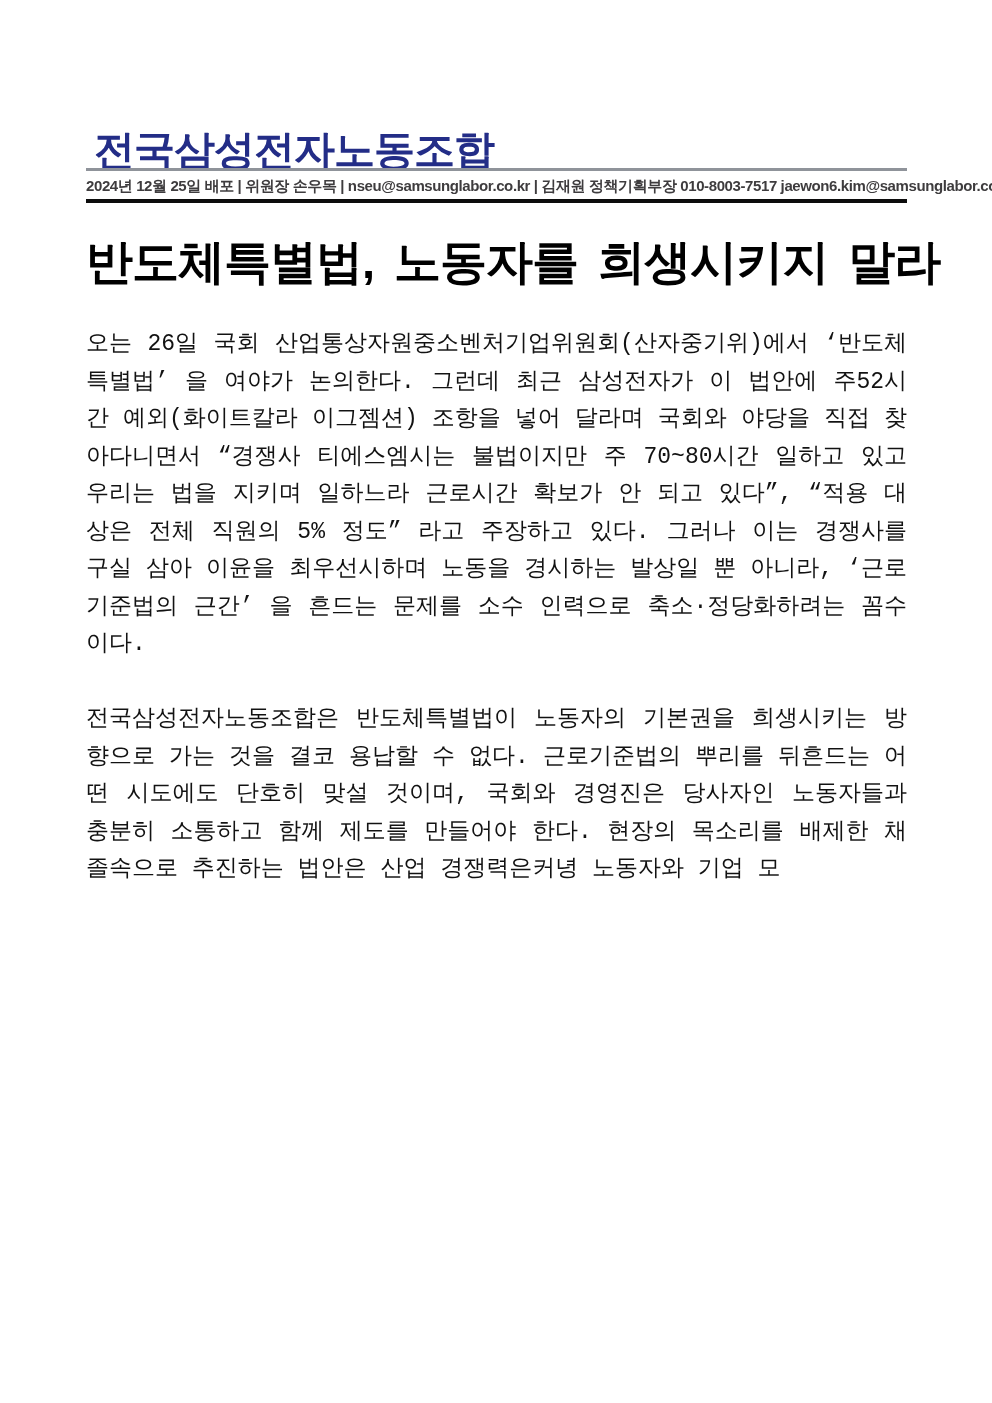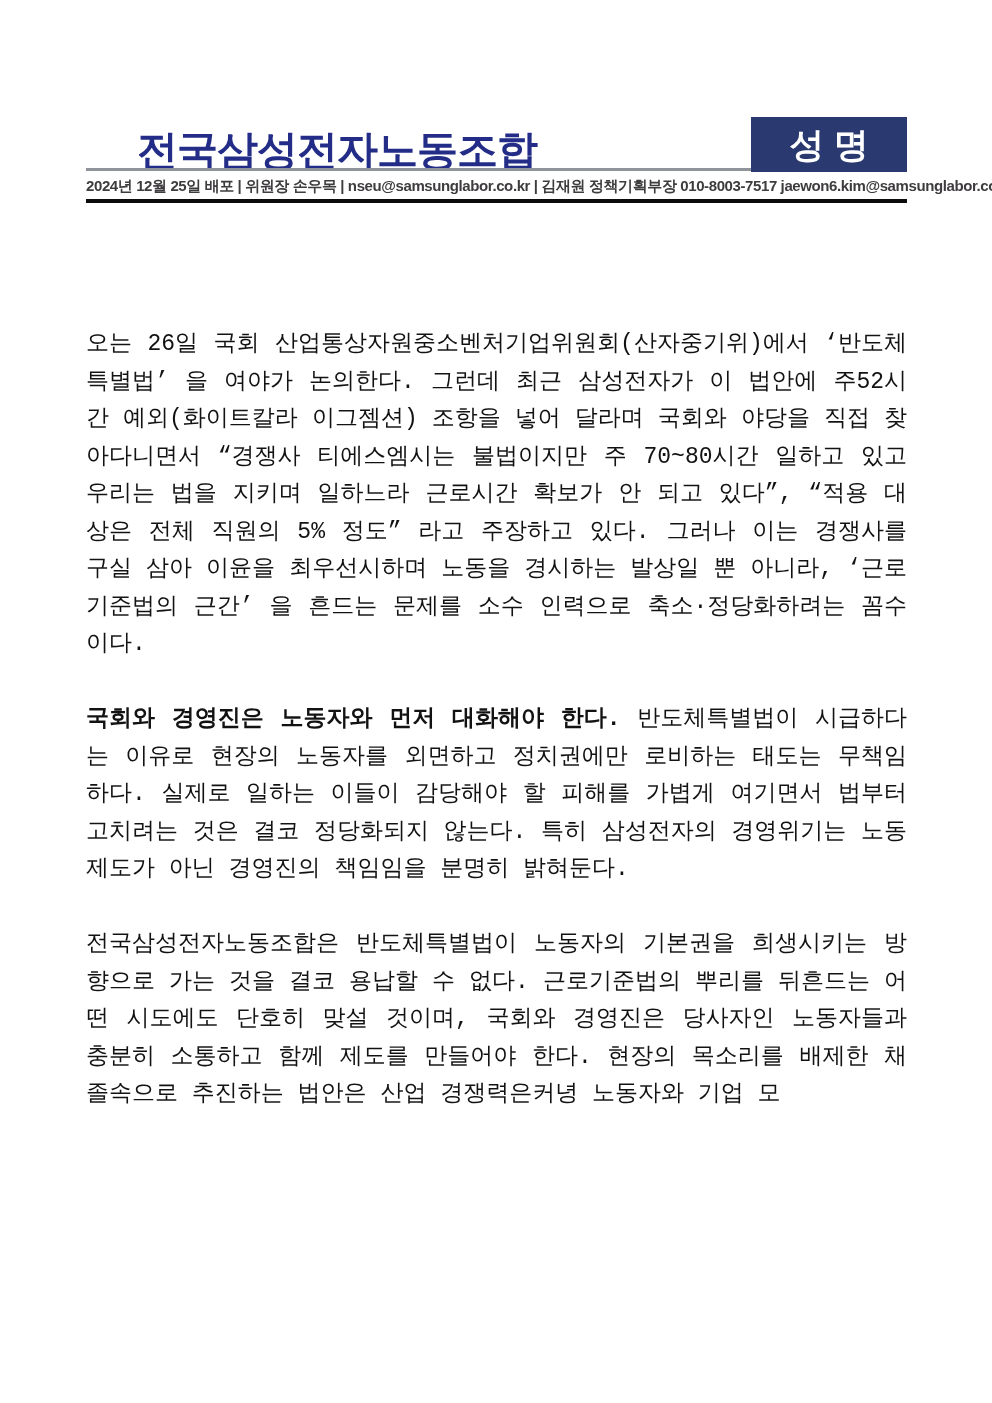--- a/index.html
+++ b/index.html
@@ -28,21 +28,20 @@
     position: absolute;
     left: 8px;
     bottom: 1px;
     font-family: "Liberation Sans", sans-serif;
     font-weight: 800;
     font-size: 41px;
     line-height: 1;
     letter-spacing: -1px;
     color: #232d87;
     white-space: nowrap;
-    margin-left: 43px;
   }
   .header-divider {
     position: absolute;
     left: 0;
     right: 0;
     bottom: 1px;
     height: 3px;
     background: #8f939a;
   }
   .doc-badge {
@@ -121,33 +120,30 @@
   }
 </style>
 </head>
 <body>
 
 <div class="page">
 
   <div class="header-band">
     <div class="org-logo">전국삼성전자노동조합</div>
     <div class="header-divider"></div>
-    <div class="doc-badge">
-      <span>성 명</span>
-    </div>
   </div>
 
   <div class="info-line">2024년 12월 25일 배포 | 위원장 손우목 | nseu@samsunglabor.co.kr | 김재원 정책기획부장 010-8003-7517 jaewon6.kim@samsunglabor.co.kr | t.me/nseupress</div>
 
   <div class="header-rule"></div>
 
+  <div class="statement-title">반도체특별법, 노동자를 희생시키지 말라</div>
 
   <div class="statement-body">
     <p><span>오는 26일 국회 산업통상자원중소벤처기업위원회(산자중기위)에서 ‘반도체특별법’ 을 여야가 논의한다. 그런데 최근 삼성전자가 이 법안에 주52시간 예외(화이트칼라 이그젬션) 조항을 넣어 달라며 국회와 야당을 직접 찾아다니면서 “경쟁사 티에스엠시는 불법이지만 주 70~80시간 일하고 있고 우리는 법을 지키며 일하느라 근로시간 확보가 안 되고 있다”, “적용 대상은 전체 직원의 5% 정도” 라고 주장하고 있다. 그러나 이는 경쟁사를 구실 삼아 이윤을 최우선시하며 노동을 경시하는 발상일 뿐 아니라, ‘근로기준법의 근간’ 을 흔드는 문제를 소수 인력으로 축소·정당화하려는 꼼수이다.</span></p>
 
 
 
-    <p><strong>국회와 경영진은 노동자와 먼저 대화해야 한다.</strong><span> 반도체특별법이 시급하다는 이유로 현장의 노동자를 외면하고 정치권에만 로비하는 태도는 무책임하다. 실제로 일하는 이들이 감당해야 할 피해를 가볍게 여기면서 법부터 고치려는 것은 결코 정당화되지 않는다. 특히 삼성전자의 경영위기는 노동제도가 아닌 경영진의 책임임을 분명히 밝혀둔다.</span></p>
 
     <p><span>전국삼성전자노동조합은 반도체특별법이 노동자의 기본권을 희생시키는 방향으로 가는 것을 결코 용납할 수 없다. 근로기준법의 뿌리를 뒤흔드는 어떤 시도에도 단호히 맞설 것이며, 국회와 경영진은 당사자인 노동자들과 충분히 소통하고 함께 제도를 만들어야 한다. 현장의 목소리를 배제한 채 졸속으로 추진하는 법안은 산업 경쟁력은커녕 노동자와 기업 모</span></p>
   </div>
 
 </div>
 
 </body></html>

